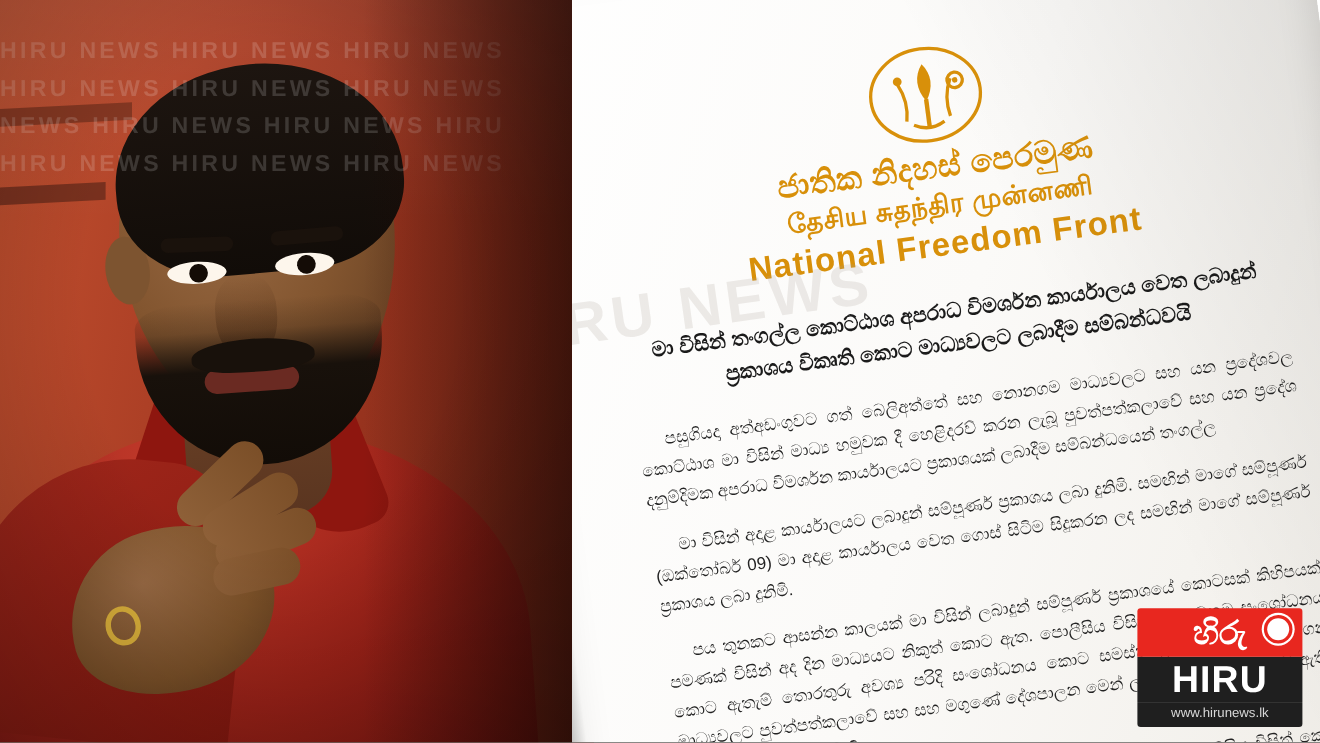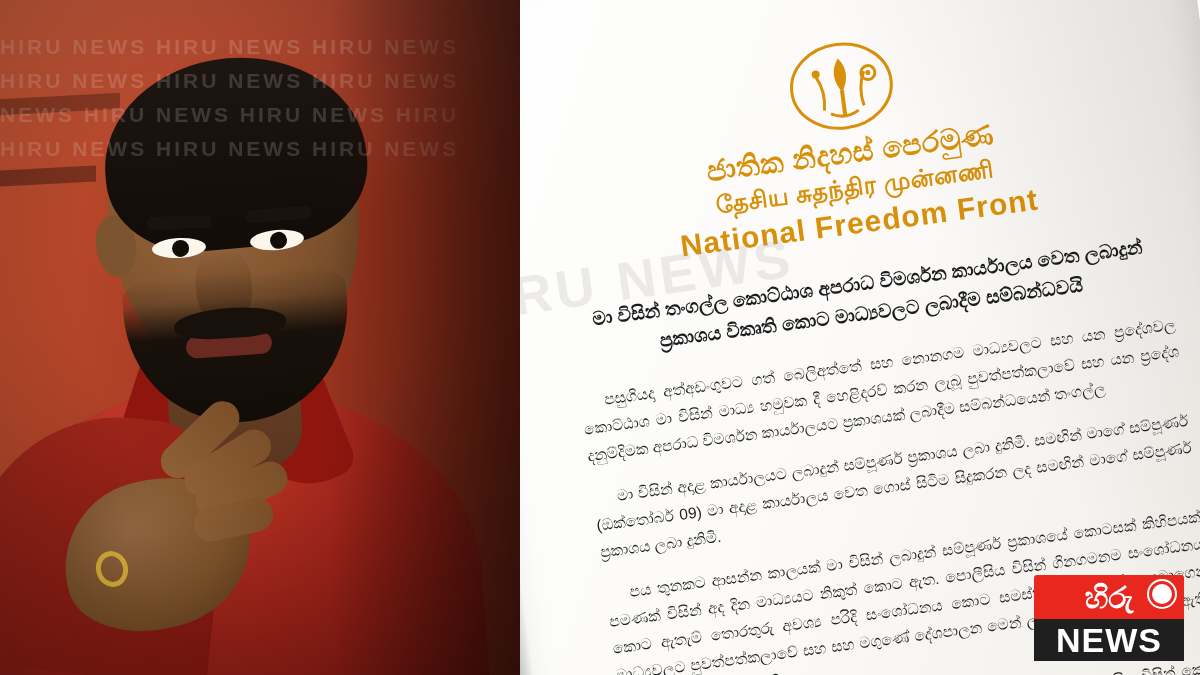--- a/index.html
+++ b/index.html
@@ -416,16 +416,17 @@
       </div>
 
       <div class="paper-shade"></div>
     </div>
 
     <div class="doc-wm">HIRU NEWS</div>
   </div>
 
   <div class="logo">
     <div class="logo-top">හිරු<span class="sun"></span></div>
-    <div class="logo-bottom">NEWS</div>
+    <div class="logo-bottom">HIRU</div>
+    <div class="logo-url">www.hirunews.lk</div>
   </div>
 
 </div>
 
 </body></html>

